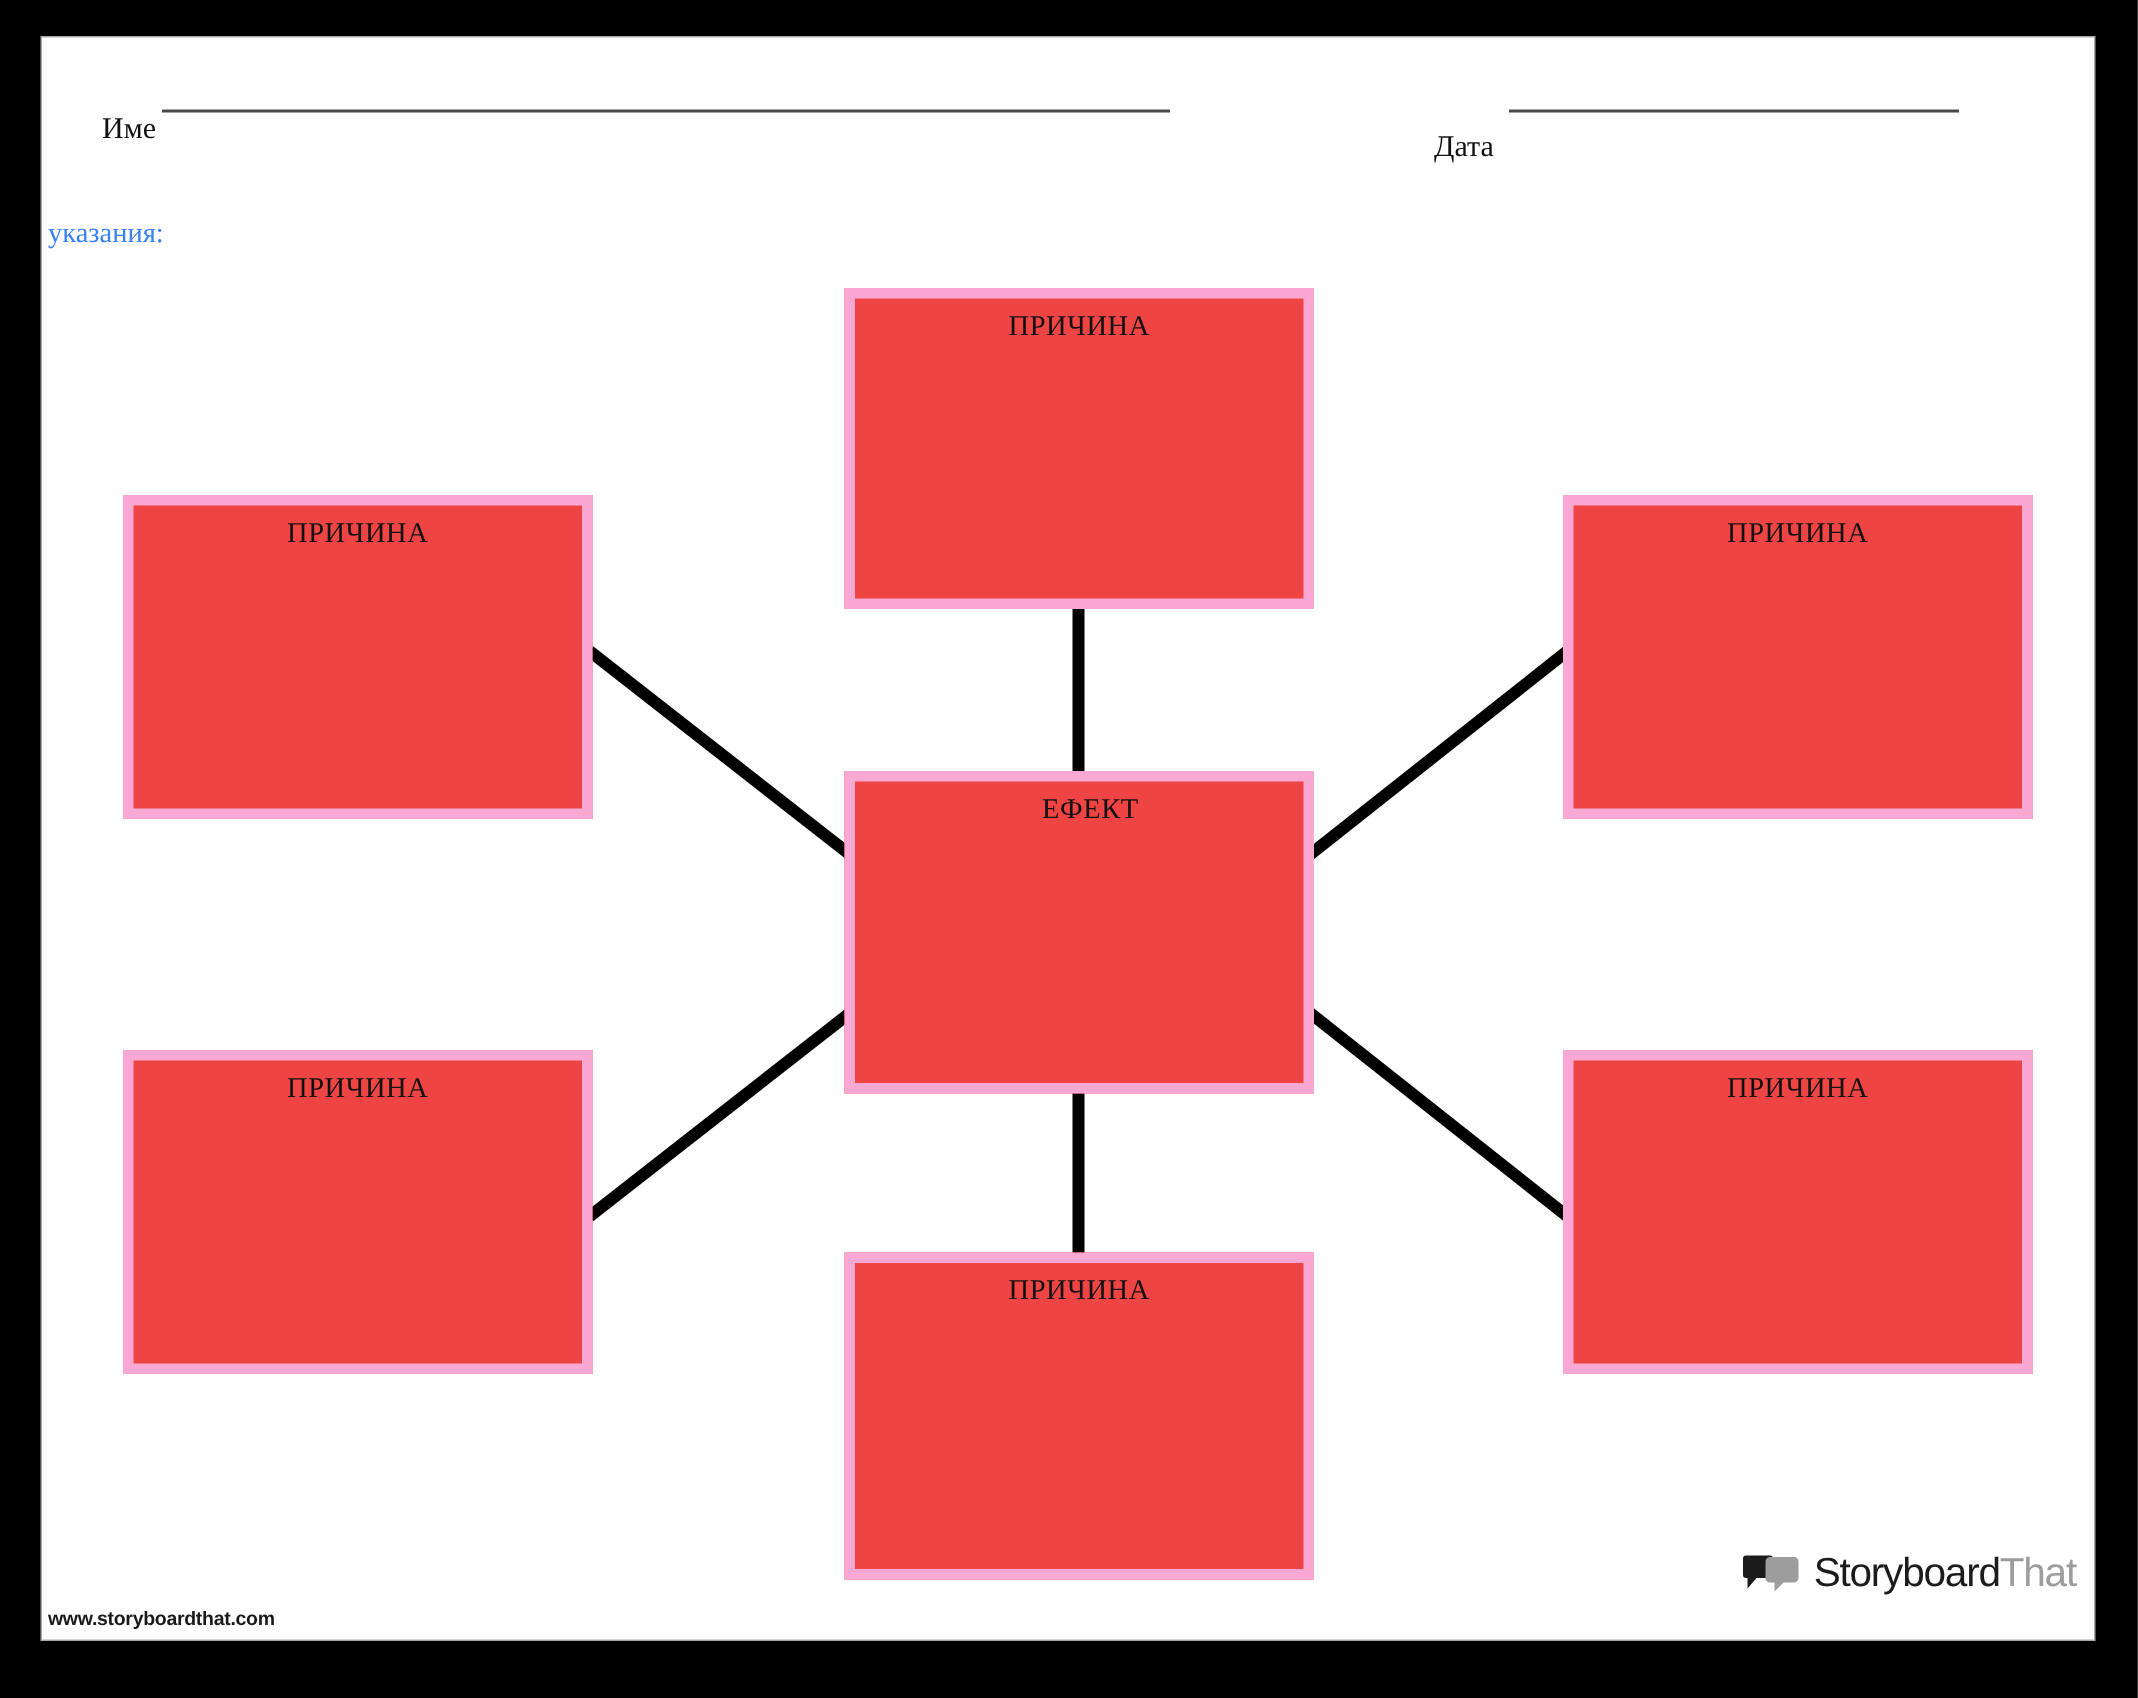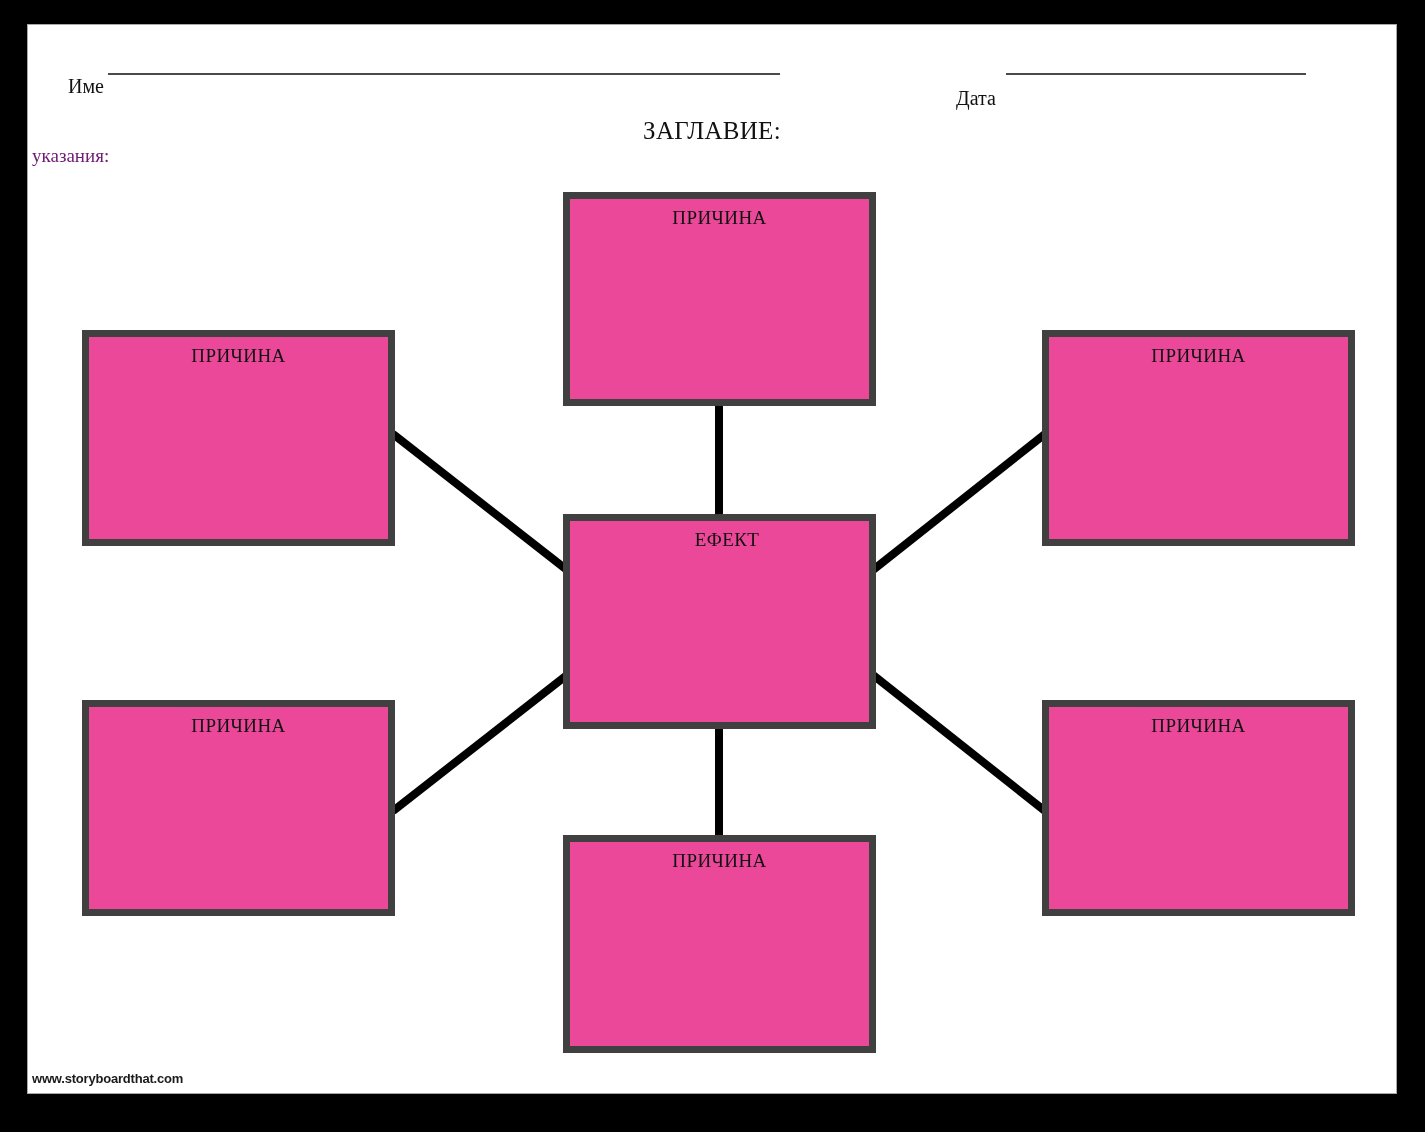--- a/index.html
+++ b/index.html
@@ -57,43 +57,43 @@
     text-align: center;
     font-size: 25px;
     color: #111111;
     letter-spacing: 0.3px;
   }
   #instructions-label {
     position: absolute;
     left: 4px;
     top: 120px;
     font-size: 19px;
-    color: #701a75;
+    color: #3b82f6;
   }
 
   
   #diagram-area {
     position: absolute;
     left: 0;
     top: 0;
     width: 1368px;
     height: 1068px;
   }
   #connector-layer {
     position: absolute;
     left: 0; top: 0;
     width: 1368px;
     height: 1068px;
   }
 
   .node-box {
     position: absolute;
     box-sizing: border-box;
-    background: #ec4899;
-    border: 7px solid #404040;
+    background: #ef4444;
+    border: 7px solid #f9a8d4;
     z-index: 2;
   }
   .node-label {
     display: block;
     text-align: center;
     font-size: 19px;
     color: #111111;
     margin-top: 8px;
     letter-spacing: 0.4px;
   }
@@ -140,21 +140,20 @@
 
 <div id="worksheet-frame">
   <div id="page-sheet">
 
     <span id="name-label" class="field-label">Име</span>
     <span id="name-rule" class="field-rule"></span>
 
     <span id="date-label" class="field-label">Дата</span>
     <span id="date-rule" class="field-rule"></span>
 
-    <div id="worksheet-title">ЗАГЛАВИЕ:</div>
     <div id="instructions-label">указания:</div>
 
     <div id="diagram-area">
 
       <svg id="connector-layer" viewBox="0 0 1368 1068" width="1368" height="1068" xmlns="http://www.w3.org/2000/svg">
 
         <line x1="691" y1="378" x2="691" y2="492" stroke="#000000" stroke-width="8"></line>
 
         <line x1="691" y1="701" x2="691" y2="813" stroke="#000000" stroke-width="8"></line>
 
@@ -192,15 +191,24 @@
       </div>
 
       <div id="node-cause-bottom" class="node-box">
         <span class="node-label">ПРИЧИНА</span>
       </div>
 
     </div>
 
     <div id="site-url">www.storyboardthat.com</div>
 
+    <div id="brand-logo">
+      <svg width="38" height="28" viewBox="0 0 38 28" xmlns="http://www.w3.org/2000/svg">
+        <path d="M2 2 H18 A2 2 0 0 1 20 4 V15 A2 2 0 0 1 18 17 H9 L3 24 V17 H2 A2 2 0 0 1 0 15 V4 A2 2 0 0 1 2 2 Z" fill="#1c1c1c"></path>
+        <path d="M18 3 H34 A3 3 0 0 1 37 6 V17 A3 3 0 0 1 34 20 H27 L21 26 V20 H18 A3 3 0 0 1 15 17 V6 A3 3 0 0 1 18 3 Z" fill="#9d9d9d"></path>
+      </svg>
+      <div id="brand-wordmark">
+        <span class="brand-strong">Storyboard</span><span class="brand-light">That</span>
+      </div>
+    </div>
 
   </div>
 </div>
 
 </body></html>

